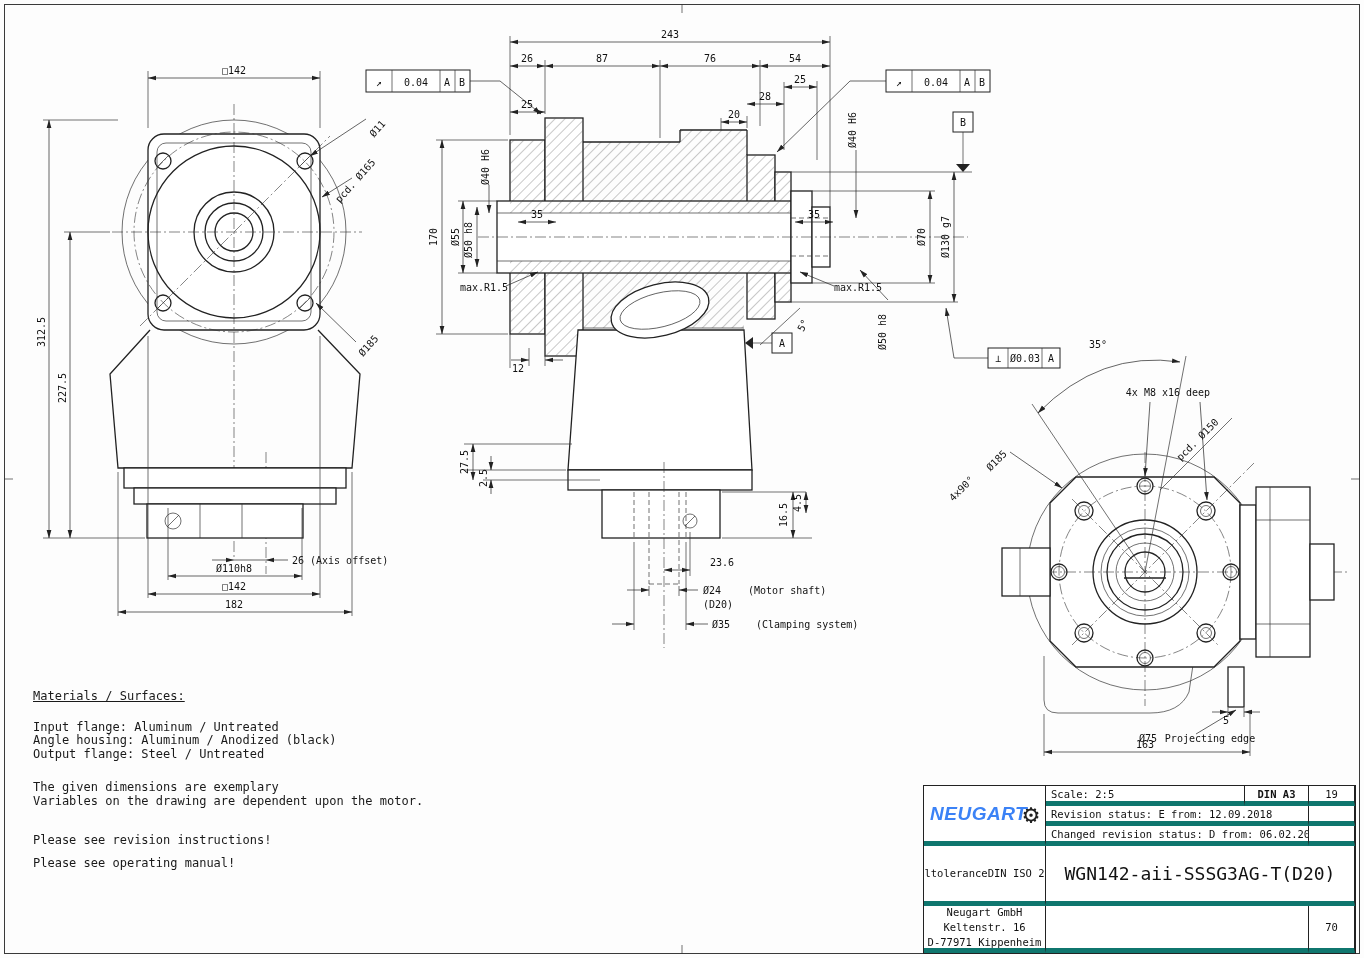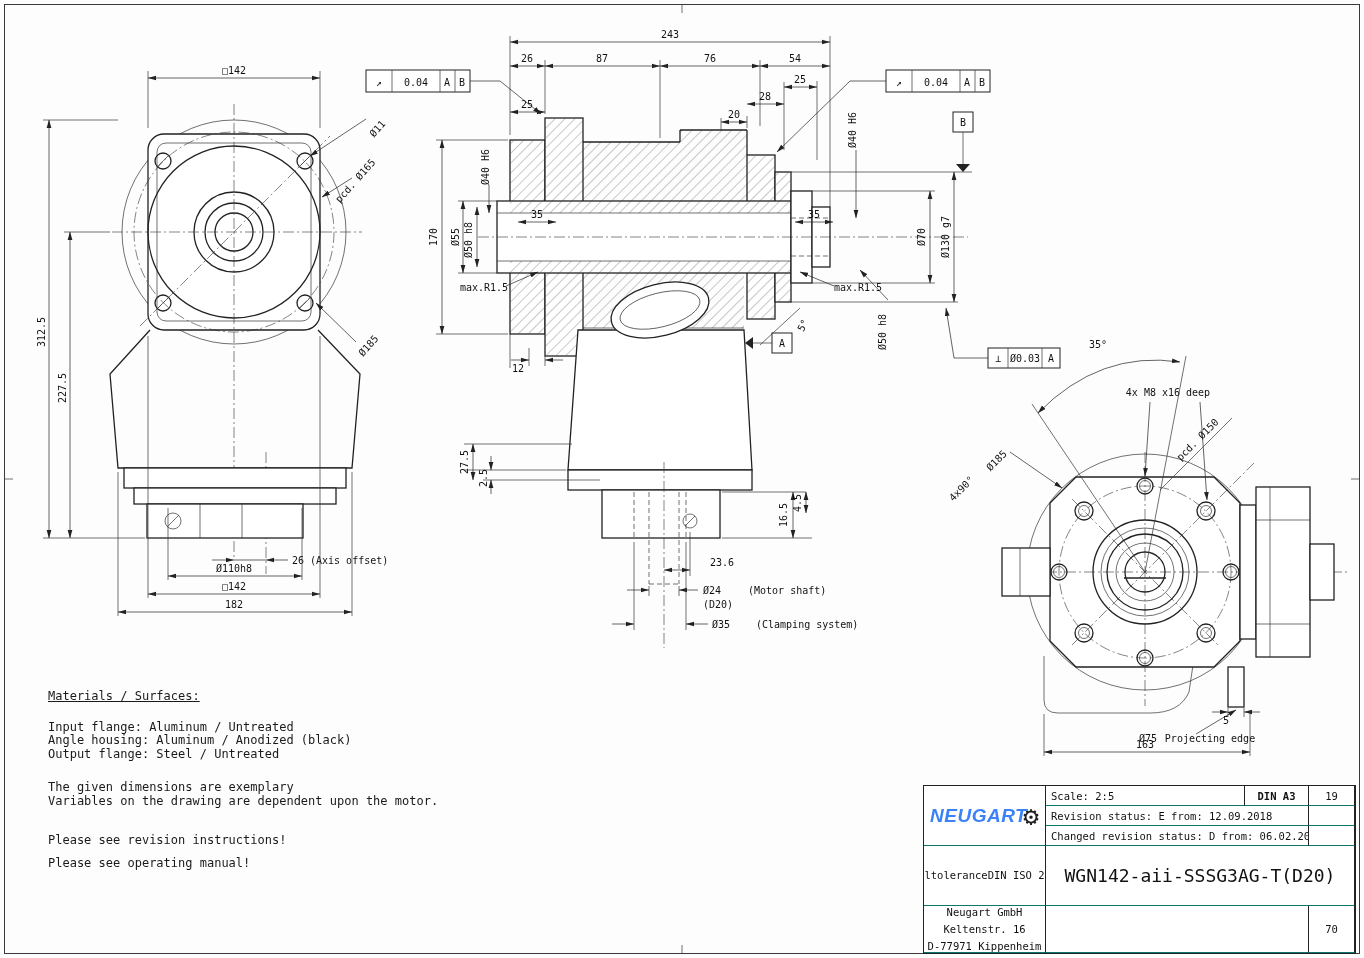--- a/index.html
+++ b/index.html
@@ -10,31 +10,31 @@
   svg text{font-family:"DejaVu Sans Mono",monospace;font-size:10px;fill:#111;}
   .ol{fill:none;stroke:#222;stroke-width:1.3;}
   .olf{fill:#fff;stroke:#222;stroke-width:1.3;}
   .tl{fill:none;stroke:#333;stroke-width:0.7;}
   .cl{fill:none;stroke:#333;stroke-width:0.6;stroke-dasharray:11 3 2 3;}
   .hl{fill:none;stroke:#333;stroke-width:0.7;stroke-dasharray:5 3;}
   .dl{fill:none;stroke:#222;stroke-width:0.7;}
   .ht{fill:url(#hatch);stroke:none;}
   .fr{fill:#fff;stroke:#222;stroke-width:1;}
   
-  .notes{position:absolute;left:48px;top:690px;font-size:12px;color:#1a1a1a;line-height:13.5px;}
+  .notes{position:absolute;left:33px;top:690px;font-size:12px;color:#1a1a1a;line-height:13.5px;}
   .notes .head{text-decoration:underline;margin-bottom:17px;}
   .notes .gap1{height:20px;}
   .notes .gap2{height:26px;}
   .notes .sp{margin-bottom:9px;}
   
   .tblock{position:absolute;left:923px;top:785px;width:433px;height:169px;background:#fff;
           border:1.6px solid #222;box-sizing:border-box;display:grid;
           grid-template-columns:122px 1fr 64px 46px;grid-template-rows:20px 20px 20px 60px 1fr;
           font-size:10.5px;color:#111;}
-  .tblock>div{box-sizing:border-box;border-right:1px solid #222;border-bottom:1px solid #0f766e;
+  .tblock>div{box-sizing:border-box;border-right:1px solid #222;border-bottom:5px solid #0f766e;
               display:flex;align-items:center;overflow:hidden;white-space:nowrap;}
   .cell-logo{grid-row:1/4;grid-column:1;justify-content:center;position:relative;}
   .cell-scale{grid-row:1;grid-column:2;padding-left:5px;}
   .cell-din{grid-row:1;grid-column:3;justify-content:center;font-weight:bold;}
   .cell-19{grid-row:1;grid-column:4;justify-content:center;border-right:none;}
   .cell-rev{grid-row:2;grid-column:2/4;padding-left:5px;}
   .cell-e1{grid-row:2;grid-column:4;border-right:none;}
   .cell-chg{grid-row:3;grid-column:2/4;padding-left:5px;}
   .cell-e2{grid-row:3;grid-column:4;border-right:none;}
   .cell-tol{grid-row:4;grid-column:1;justify-content:center;line-height:13px;}

